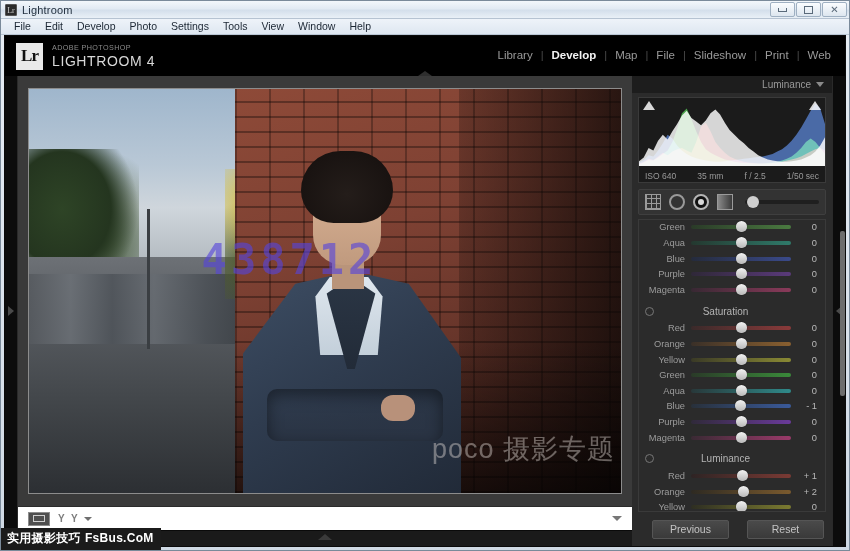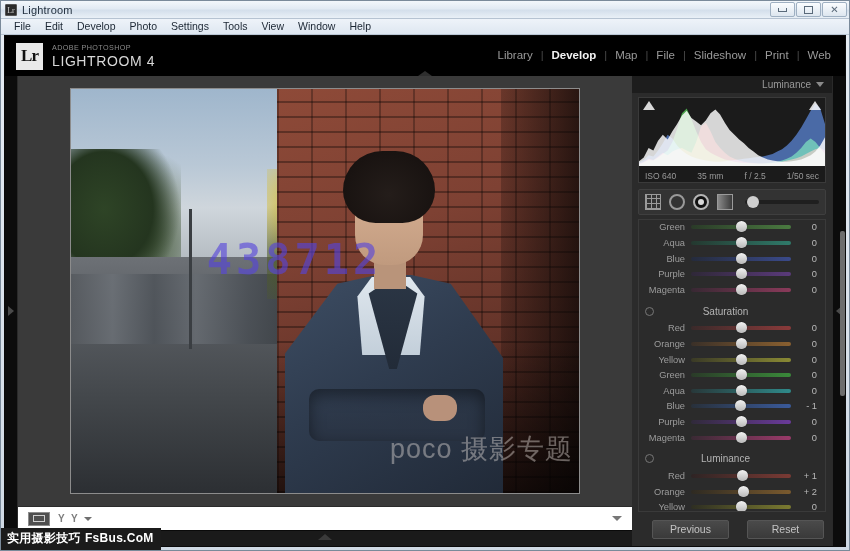--- a/index.html
+++ b/index.html
@@ -117,21 +117,21 @@
   .canvas {
     flex: 1 1 auto; position: relative;
     background: #3a3a3a;
     display: flex; align-items: center; justify-content: center;
     overflow: hidden;
   }
 
   
   .photo-frame {
     position: relative;
-    width: 508px; height: 404px;
+    width: 592px; height: 404px;
     background: #111;
     box-shadow: 0 0 0 1px #8c8c8c;
     overflow: hidden;
   }
   .photo { position:absolute; inset:0; }
   
   .ph-sky { position:absolute; left:0; top:0; width:206px; height:170px;
     background: linear-gradient(#9fb6cc 0%, #b9c8d6 45%, #cfd6dc 70%, #b5bcc2 100%); }
   .ph-trees { position:absolute; left:0; top:60px; width:110px; height:150px;
     background: radial-gradient(ellipse at 30% 40%, #2e4426 0%, #24351f 45%, rgba(36,53,31,0) 70%),

